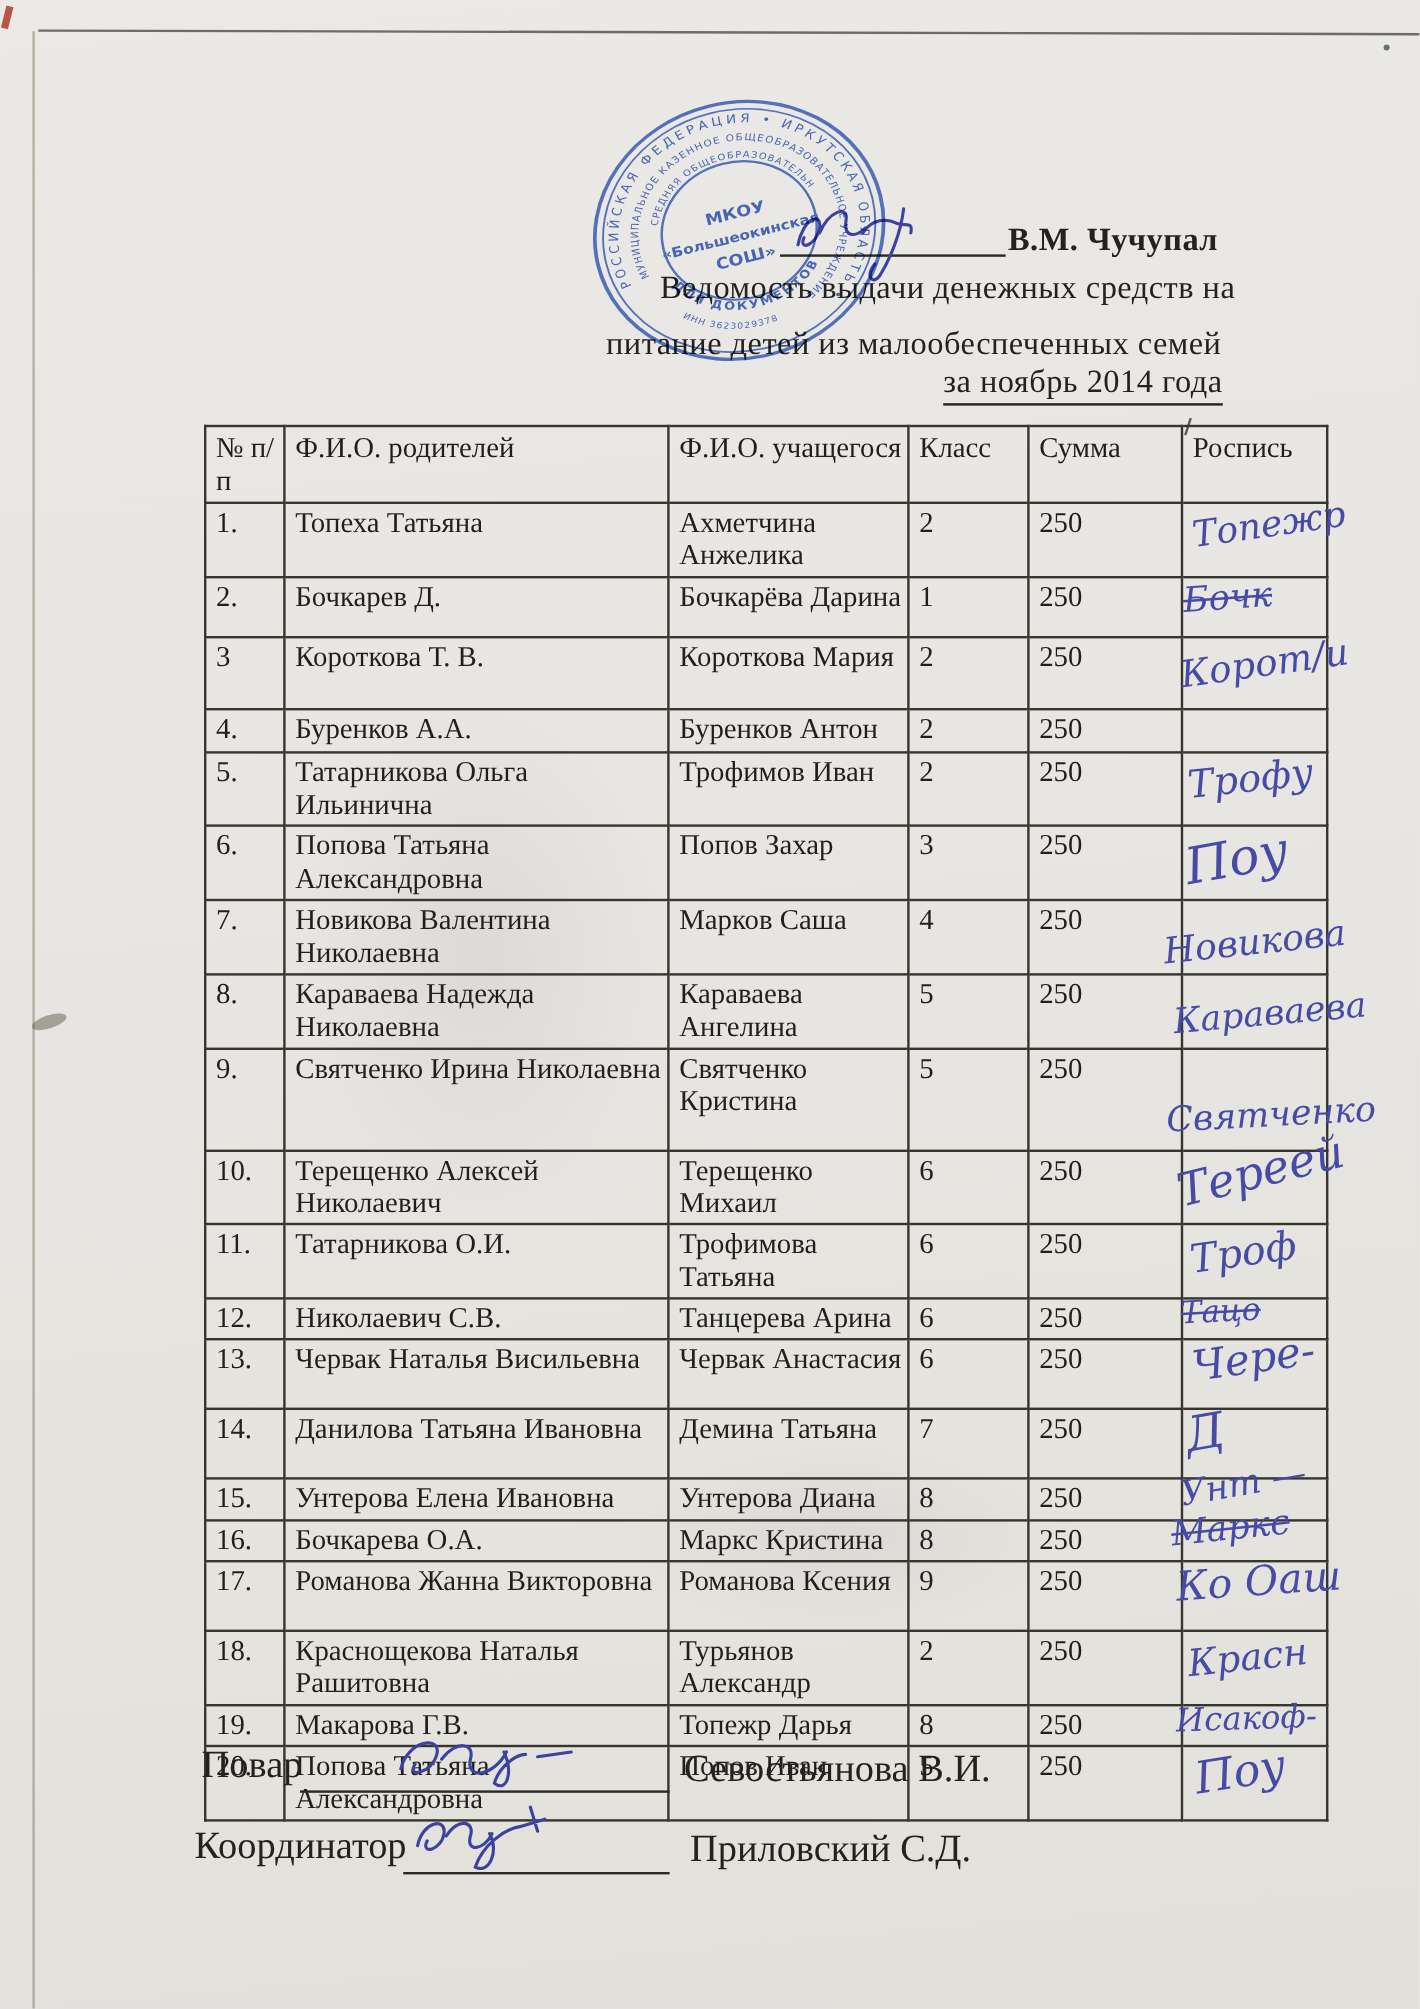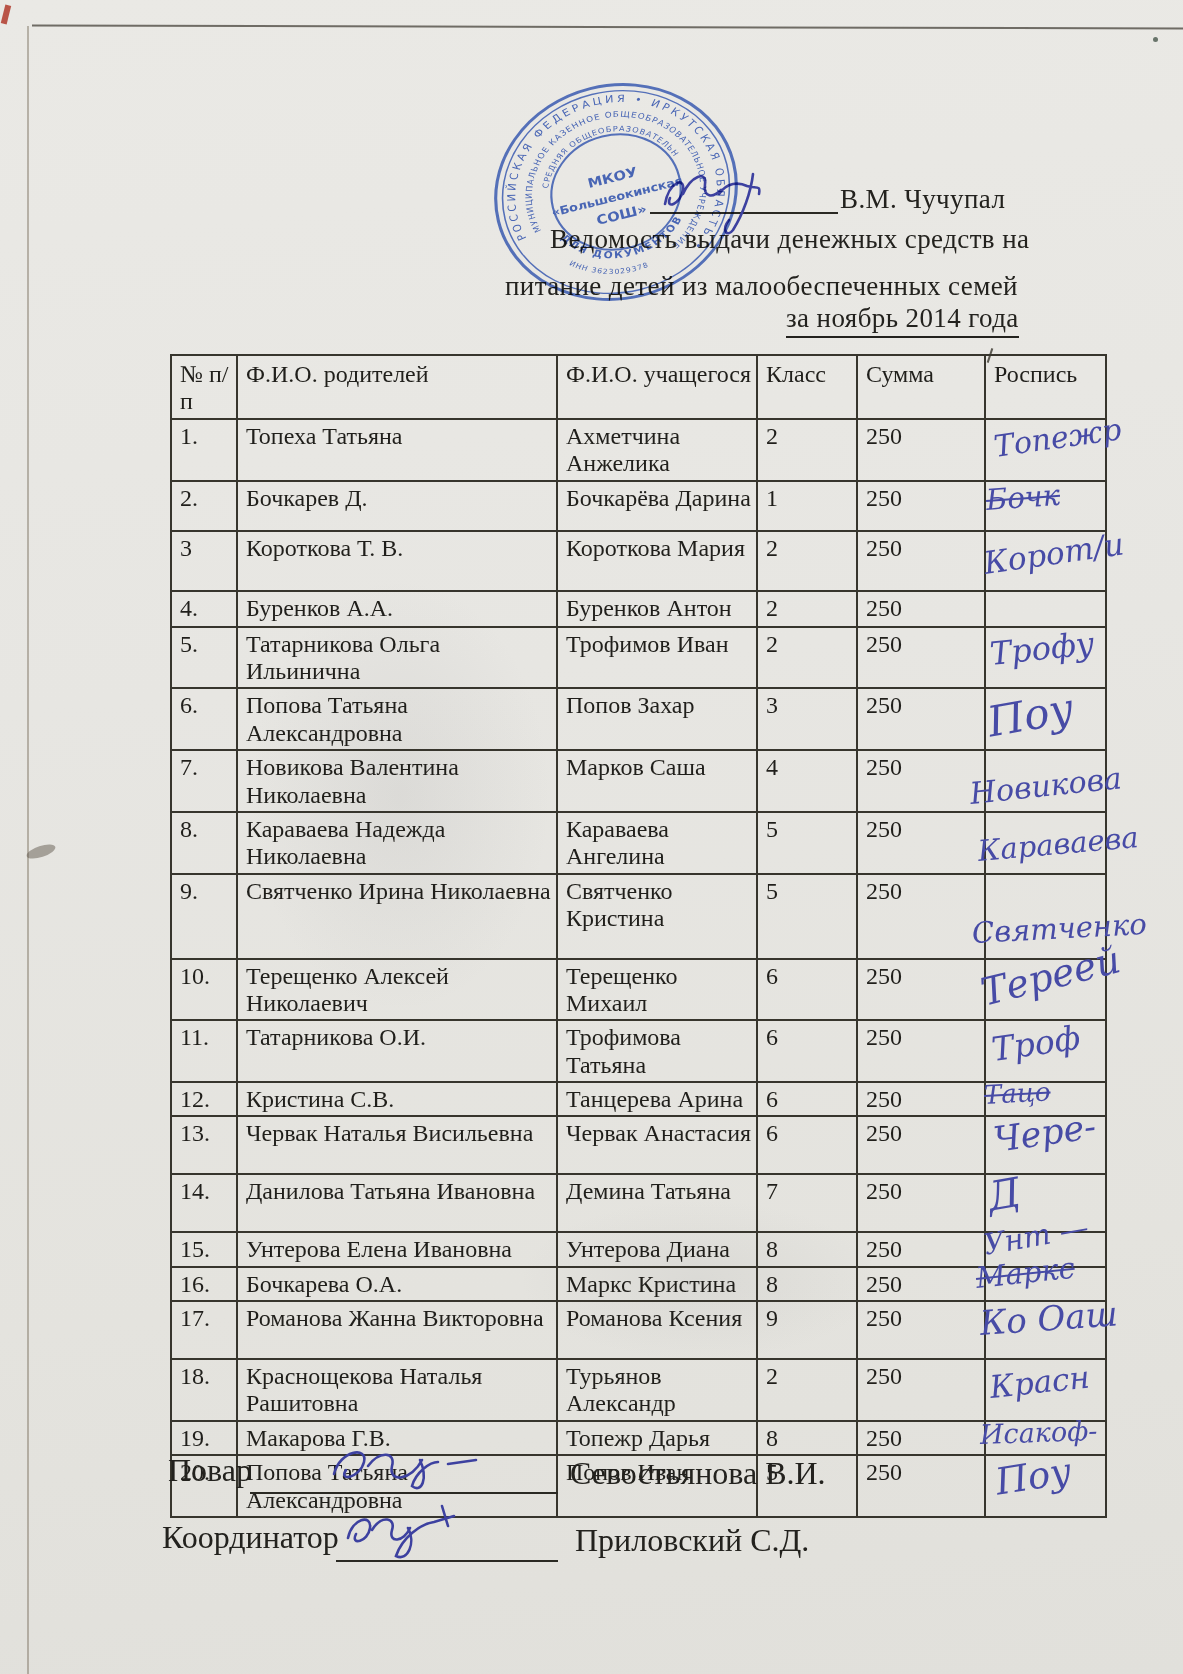--- a/index.html
+++ b/index.html
@@ -14,21 +14,21 @@
   .dot-tr{position:absolute;left:1153px;top:37px;width:5px;height:5px;border-radius:50%;background:#47564b;opacity:.8;}
   .smudge{position:absolute;left:26px;top:846px;width:30px;height:11px;background:rgba(85,76,64,.45);border-radius:50%;transform:rotate(-18deg);}
   .pen-slash{position:absolute;left:989px;top:348px;width:2px;height:15px;background:#5c5a52;transform:rotate(18deg);}
   .blob1{position:absolute;left:250px;top:580px;width:300px;height:430px;border-radius:50%;
          background:radial-gradient(closest-side,rgba(150,150,152,.14),rgba(150,150,152,0));}
   .blob2{position:absolute;left:520px;top:1200px;width:360px;height:160px;border-radius:50%;
          background:radial-gradient(closest-side,rgba(150,150,152,.12),rgba(150,150,152,0));}
   
   .hline{position:absolute;color:#23221e;font-size:27px;white-space:nowrap;letter-spacing:.4px;}
   .dir-line{left:578px;top:146px;}
-  .dir-name{left:840px;top:184px;}
+  .dir-name{left:840px;top:184px;font-weight:bold;}
   .title1{left:550px;top:224px;}
   .title2{left:505px;top:271px;}
   .period{left:786px;top:303px;border-bottom:2px solid #23221e;padding-bottom:2px;text-align:right;}
   .dir-underline{position:absolute;left:650px;top:212px;width:188px;border-top:2px solid #2a2923;}
   
   #stamp{position:absolute;left:488px;top:64px;width:256px;height:256px;
          transform:rotate(-14deg) scaleY(.88);opacity:.9;mix-blend-mode:multiply;}
   svg.squig{position:absolute;overflow:visible;}
   
   table#ledger{position:absolute;left:170px;top:354px;width:935px;border-collapse:collapse;table-layout:fixed;}
@@ -249,21 +249,21 @@
       <td>Татарникова О.И.</td>
       <td>Трофимова Татьяна</td>
       <td>6</td>
       <td>250</td>
       <td class="csig">
             <span class="sig s11">Троф</span>
           </td>
     </tr>
     <tr style="height:32px">
       <td>12.</td>
-      <td>Кристина С.В.</td>
+      <td>Николаевич С.В.</td>
       <td>Танцерева Арина</td>
       <td>6</td>
       <td>250</td>
       <td class="csig">
             <span class="sig s12 strike">Тацо</span>
           </td>
     </tr>
     <tr style="height:58px">
       <td>13.</td>
       <td>Червак Наталья Висильевна</td>

